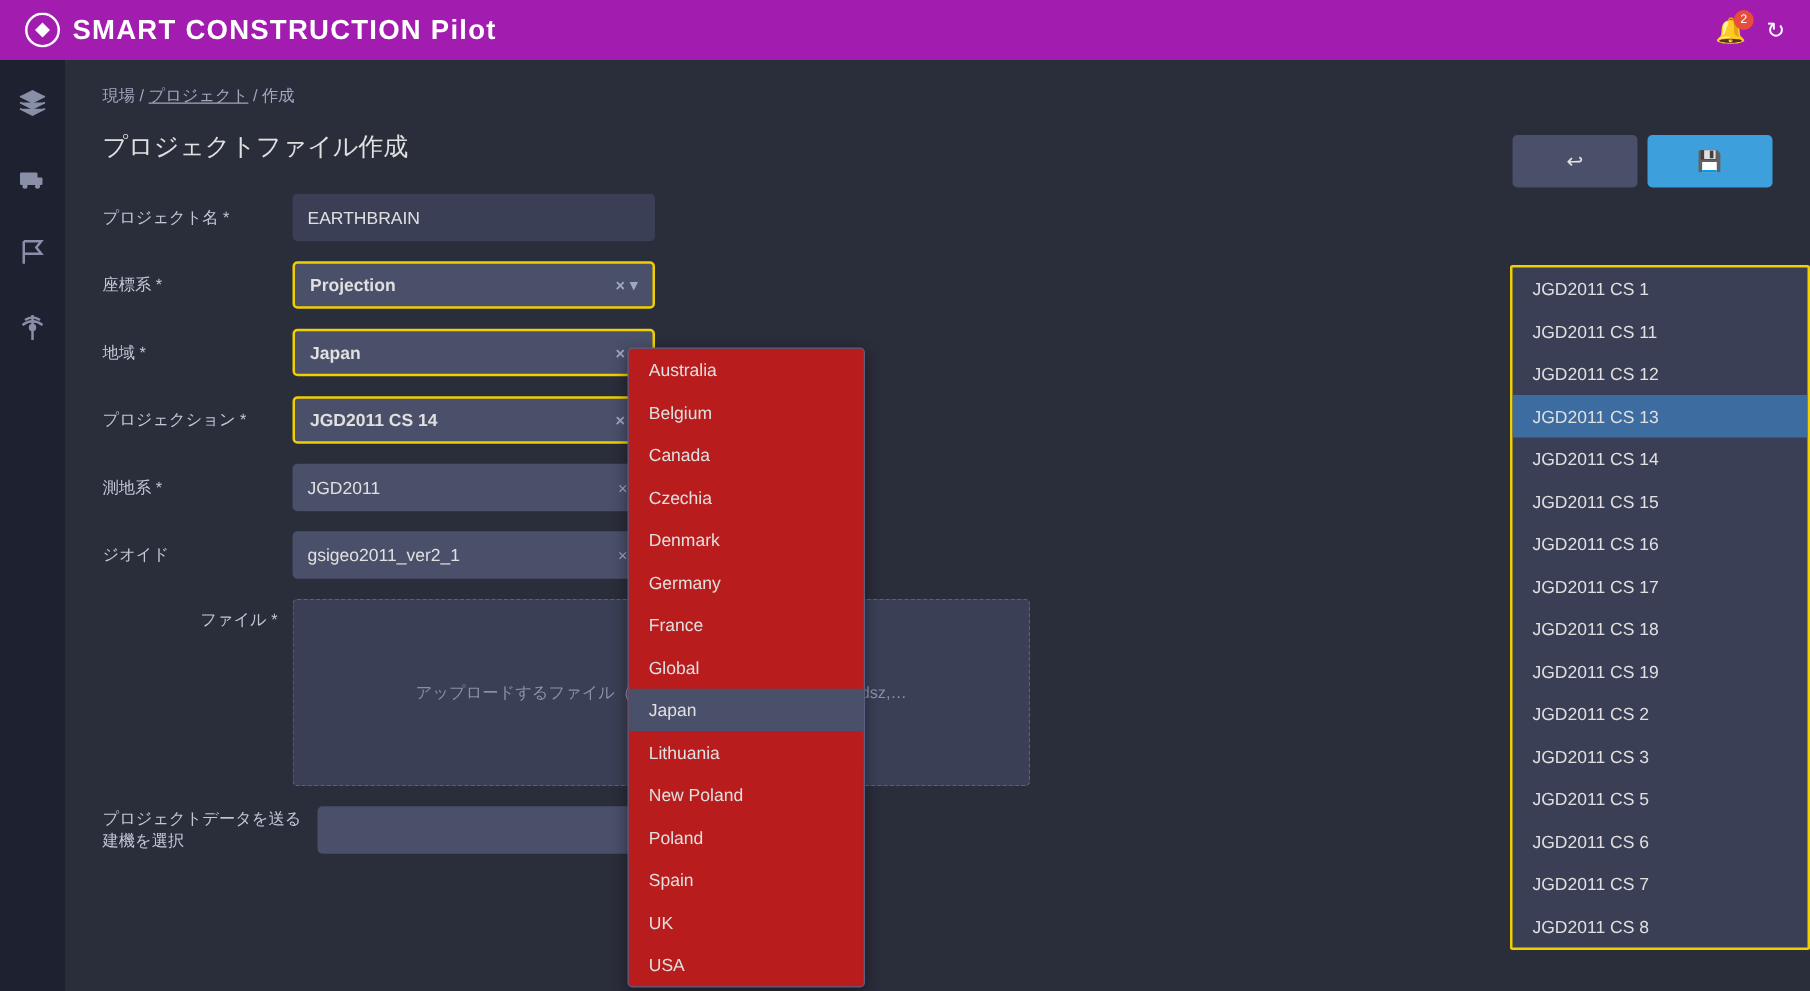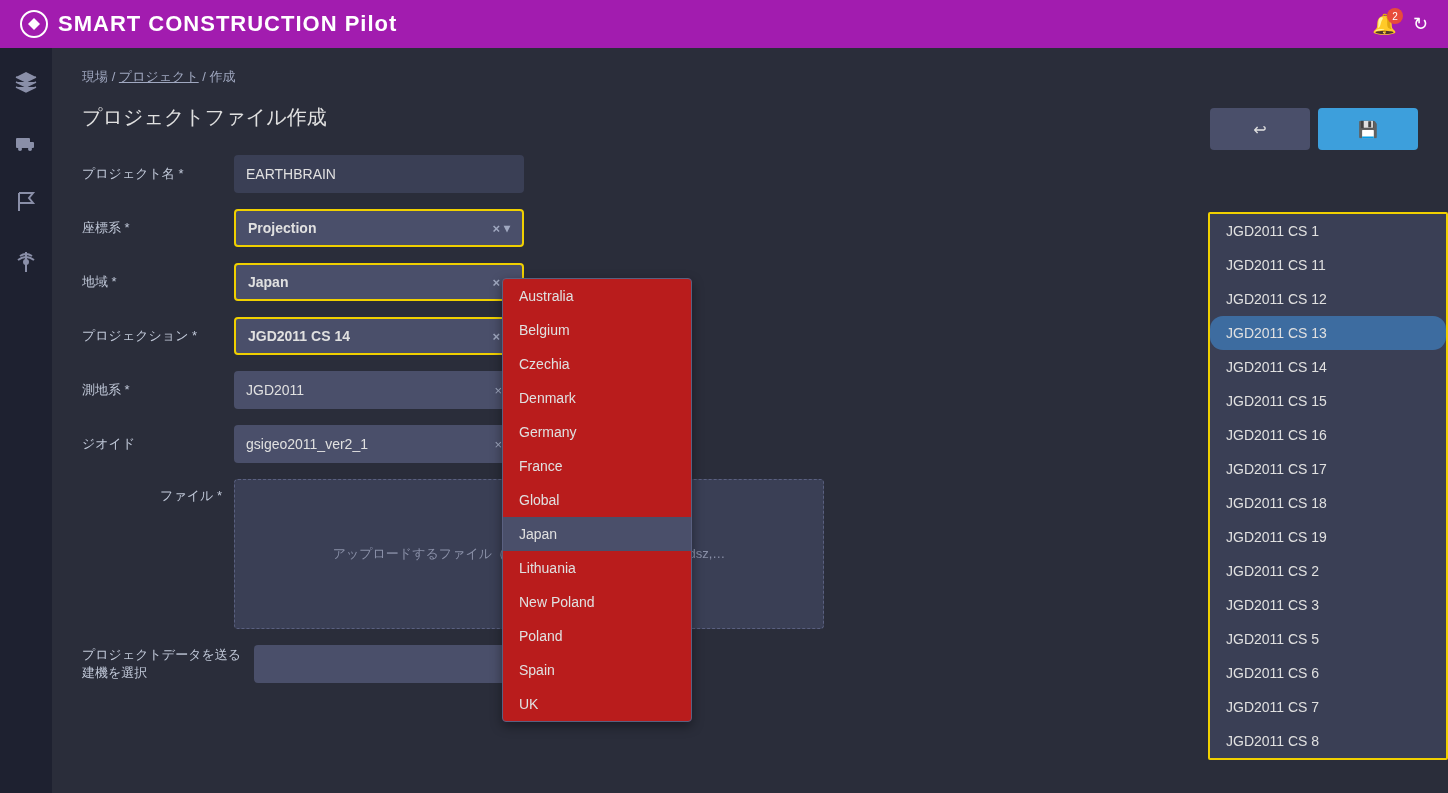--- a/index.html
+++ b/index.html
@@ -267,21 +267,21 @@
       z-index: 101;
       overflow-y: auto;
       max-height: 620px;
     }
     .projection-item {
       padding: 9px 16px;
       font-size: 14px;
       color: #e0e0e0;
       cursor: pointer;
     }
-    .projection-item.selected { background: #3d6ca0; border-radius: 13px; }
+    .projection-item.selected { background: #3d6ca0; }
 
     
     .highlight-border {
       border: 2px solid #f0d000 !important;
       font-weight: bold;
     }
 
     
     .projection-dropdown::-webkit-scrollbar { width: 8px; }
     .projection-dropdown::-webkit-scrollbar-track { background: #2a2d3a; }
@@ -424,31 +424,33 @@
       <div class="form-label" style="width:160px; white-space:normal; line-height:1.4;">プロジェクトデータを送る建機を選択</div>
       <div class="device-select">
         <span class="select-value"></span>
         <span class="arrow">▾</span>
       </div>
     </div>
 
     <div class="country-dropdown" id="country-dropdown">
         <div class="country-item">Australia</div>
         <div class="country-item">Belgium</div>
+        <div class="country-item">Canada</div>
         <div class="country-item">Czechia</div>
         <div class="country-item">Denmark</div>
         <div class="country-item">Germany</div>
         <div class="country-item">France</div>
         <div class="country-item">Global</div>
         <div class="country-item selected">Japan</div>
         <div class="country-item">Lithuania</div>
         <div class="country-item">New Poland</div>
         <div class="country-item">Poland</div>
         <div class="country-item">Spain</div>
         <div class="country-item">UK</div>
+        <div class="country-item">USA</div>
       </div>
 
     <div class="projection-dropdown" id="projection-dropdown">
         <div class="projection-item">JGD2011 CS 1</div>
         <div class="projection-item">JGD2011 CS 11</div>
         <div class="projection-item">JGD2011 CS 12</div>
         <div class="projection-item selected">JGD2011 CS 13</div>
         <div class="projection-item">JGD2011 CS 14</div>
         <div class="projection-item">JGD2011 CS 15</div>
         <div class="projection-item">JGD2011 CS 16</div>

